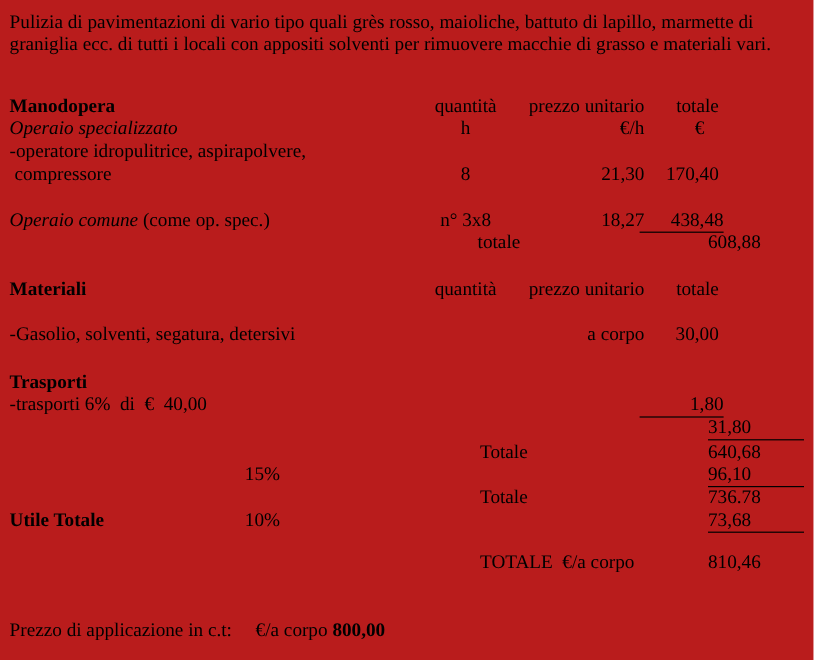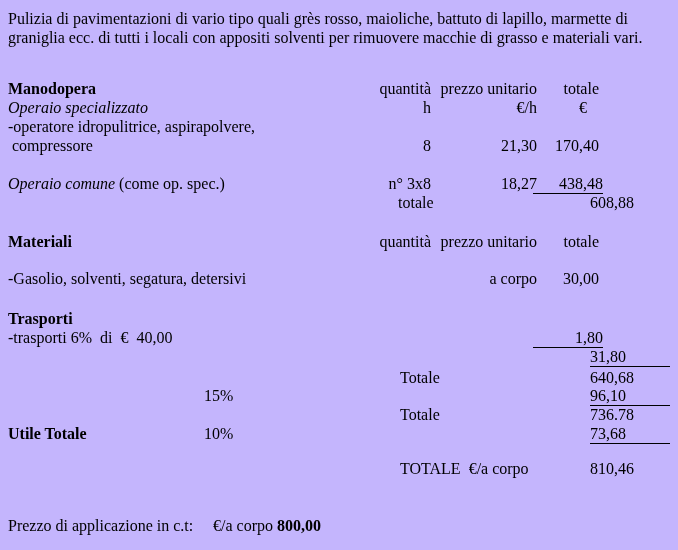--- a/index.html
+++ b/index.html
@@ -1,31 +1,31 @@
 <!DOCTYPE html>
 <html><head>
 <meta charset="utf-8">
 <style>
   html,body{margin:0;padding:0;background:#ffffff;}
   .page{
     position:relative;
     width:678px;height:550px;
-    background:#c4b5fd;
+    background:#b91c1c;
     font-family:"Liberation Serif", serif;
     font-size:16px;
     color:#000;
     overflow:hidden;
   }
   .desc{position:absolute;left:8px;top:9px;}
   .desc div{white-space:pre;line-height:19px;}
   .row{position:absolute;left:0;width:678px;height:19px;}
   .cell{position:absolute;top:0;white-space:pre;line-height:18px;}
   .label{left:8px;}
   .label-indent{left:12px;}
-  .qty{left:345px;width:86px;text-align:right;}
+  .qty{left:345px;width:86px;text-align:center;}
   .price{left:423px;width:114px;text-align:right;}
   .total{left:521px;width:78px;text-align:right;}
   .total.sum{left:533px;width:70px;}
   .grand{left:590px;width:80px;}
   .pct{left:204px;}
   .sub-label{left:398px;}
   .mid-label{left:400px;}
   .unit-mid{left:213px;}
   .value-end{left:277px;}
   .b{font-weight:bold;}

